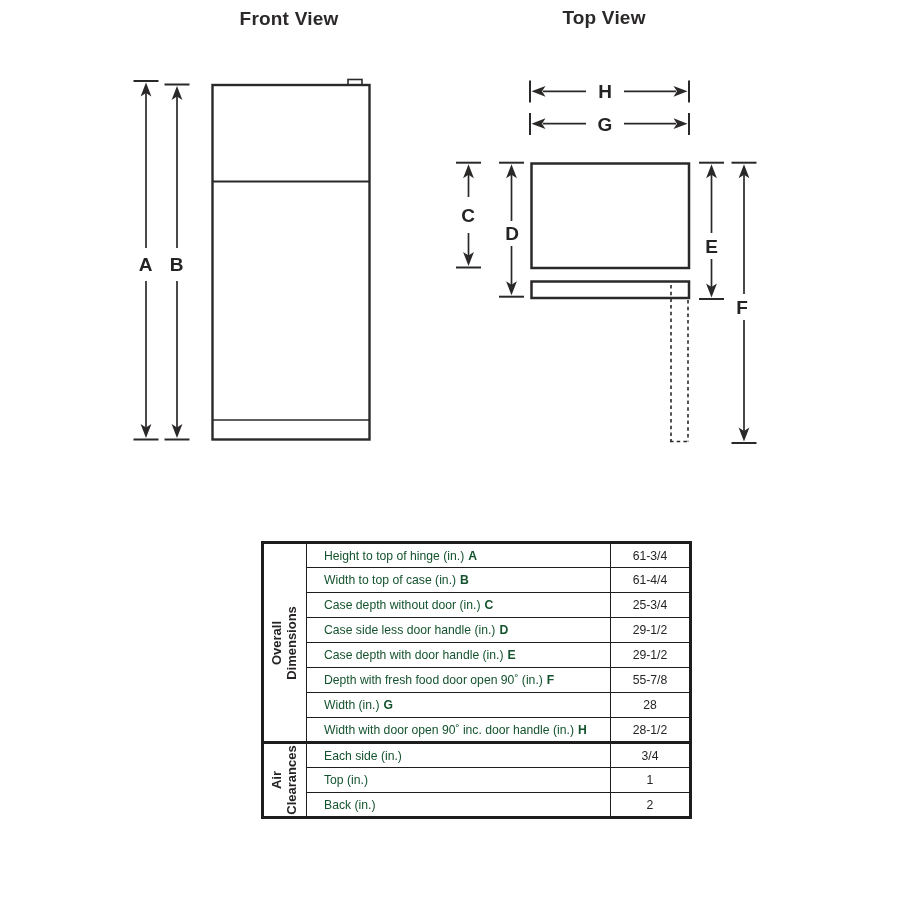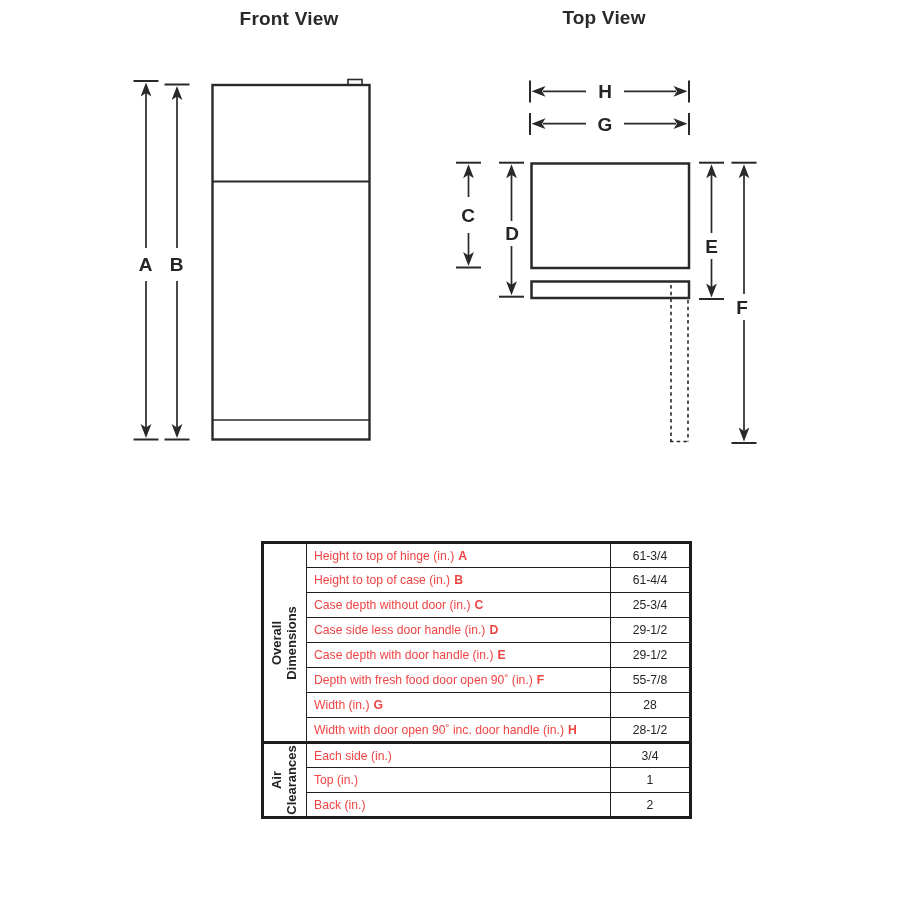--- a/index.html
+++ b/index.html
@@ -44,21 +44,21 @@
   table.dims col.c-val   { width: 80px; }
   table.dims td {
     border: 1.5px solid #1f1c1d;
     height: 25px;
     font-size: 12.2px;
     vertical-align: middle;
     background: #fff;
     overflow: hidden;
     white-space: nowrap;
   }
-  td.desc { padding-left: 7px; color: #ef4444; }
+  td.desc { padding-left: 17px; color: #14532d; }
   td.desc b { font-weight: 700; margin-left: 4px; }
   td.val {
     text-align: center;
     font-weight: 400;
     border-left: 3px solid #1f1c1d;
   }
   td.group {
     position: relative;
     border-right: 1.5px solid #1f1c1d;
     background: #fff;
@@ -198,21 +198,21 @@
         </colgroup>
       <tbody>
         <tr>
           <td class="group" rowspan="8">
             <div class="rot">Overall Dimensions</div>
           </td>
           <td class="desc"><span>Height to top of hinge (in.)</span><b>A</b></td>
           <td class="val">61-3/4</td>
         </tr>
         <tr>
-          <td class="desc"><span>Height to top of case (in.)</span><b>B</b></td>
+          <td class="desc"><span>Width to top of case (in.)</span><b>B</b></td>
           <td class="val">61-4/4</td>
         </tr>
         <tr>
           <td class="desc"><span>Case depth without door (in.)</span><b>C</b></td>
           <td class="val">25-3/4</td>
         </tr>
         <tr>
           <td class="desc"><span>Case side less door handle (in.)</span><b>D</b></td>
           <td class="val">29-1/2</td>
         </tr>

